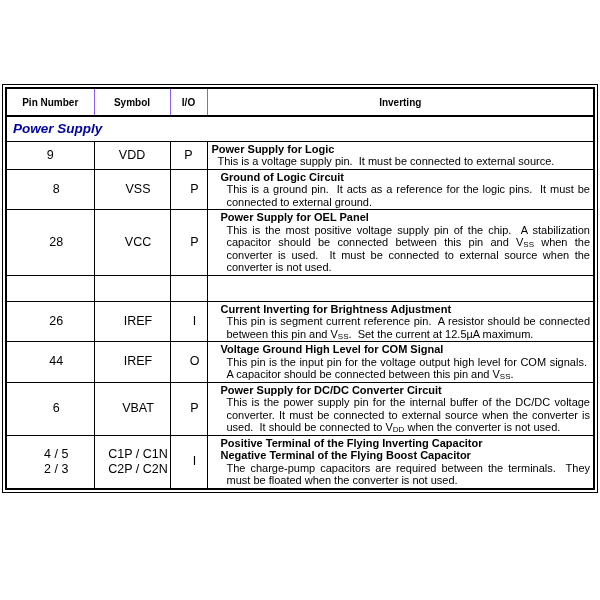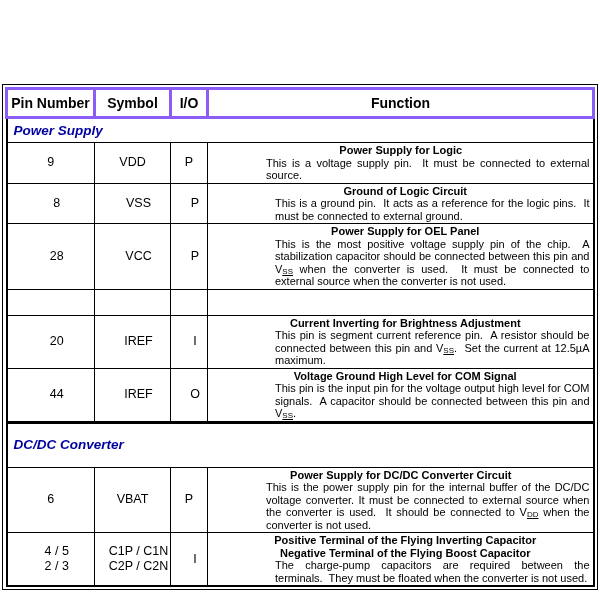--- a/index.html
+++ b/index.html
@@ -22,22 +22,22 @@
   }
   table.pin-table{
     border-collapse:collapse;
     width:100%;
     table-layout:fixed;
     border:2px solid #000;
   }
   col.c1{width:88px;}  col.c2{width:76px;}  col.c3{width:37px;}
 
   thead th{
-    border:3px solid #8b5cf6;
-    font-size:14px;font-weight:bold;
+    border:1px solid #8b5cf6;
+    font-size:10px;font-weight:bold;
     text-align:center;vertical-align:middle;
     height:26px;padding:0 2px;
     background:#fff;
   }
 
   tbody td{
     border:1px solid #000;
     vertical-align:middle;
     padding:0;
     background:#fff;
@@ -68,35 +68,34 @@
     line-height:15px;
   }
   td.c-fn{
     vertical-align:top;
     padding:1px 3px 1px 3px;
   }
   .fn-title{
     font-size:11px;font-weight:bold;
     line-height:12.5px;
     padding-left:1px;
-    text-align:center;
+    text-align:left;
   }
   .fn-desc{
     font-size:11px;
     line-height:12.5px;
     padding-left:7px;
     text-align:justify;
     text-justify:inter-word;
-    margin-left:48px;
   }
   .fn-desc sub{
     font-size:8px;
     line-height:0;
     vertical-align:baseline;
-    position:relative;top:1px;text-decoration:underline;
+    position:relative;top:1px;
   }
 
   
   tbody tr:nth-child(1){height:25px;}
   tbody tr:nth-child(2){height:26px;}
   tbody tr:nth-child(3){height:37px;}
   tbody tr:nth-child(4){height:51px;}
   tbody tr:nth-child(5){height:26px;}
   tbody tr:nth-child(6){height:24px;}
   tbody tr:nth-child(7){height:38px;}
@@ -115,21 +114,21 @@
           <col class="c1">
           <col class="c2">
           <col class="c3">
           <col class="c4">
         </colgroup>
       <thead>
         <tr>
           <th>Pin Number</th>
           <th>Symbol</th>
           <th>I/O</th>
-          <th>Function</th>
+          <th>Inverting</th>
         </tr>
       </thead>
       <tbody>
           <tr class="section-row">
             <td colspan="4">Power Supply</td>
           </tr>
           <tr class="data-row">
             <td class="c-pin">9</td>
             <td class="c-sym">VDD</td>
             <td class="c-io">P</td>
@@ -156,39 +155,36 @@
               <div class="fn-desc">This is the most positive voltage supply pin of the chip.&nbsp; A stabilization capacitor should be connected between this pin and V<sub>SS</sub> when the converter is used.&nbsp; It must be connected to external source when the converter is not used.</div>
             </td>
           </tr>
           <tr class="data-row empty-row">
             <td class="c-pin"></td>
             <td class="c-sym"></td>
             <td class="c-io"></td>
             <td class="c-fn"></td>
           </tr>
           <tr class="data-row">
-            <td class="c-pin">20</td>
+            <td class="c-pin">26</td>
             <td class="c-sym">IREF</td>
             <td class="c-io">I</td>
             <td class="c-fn">
               <div class="fn-title">Current Inverting for Brightness Adjustment</div>
               <div class="fn-desc">This pin is segment current reference pin.&nbsp; A resistor should be connected between this pin and V<sub>SS</sub>.&nbsp; Set the current at 12.5µA maximum.</div>
             </td>
           </tr>
           <tr class="data-row">
             <td class="c-pin">44</td>
             <td class="c-sym">IREF</td>
             <td class="c-io">O</td>
             <td class="c-fn">
               <div class="fn-title">Voltage Ground High Level for COM Signal</div>
               <div class="fn-desc">This pin is the input pin for the voltage output high level for COM signals.&nbsp; A capacitor should be connected between this pin and V<sub>SS</sub>.</div>
             </td>
-          </tr>
-          <tr class="section-row">
-            <td colspan="4">DC/DC Converter</td>
           </tr>
           <tr class="data-row">
             <td class="c-pin">6</td>
             <td class="c-sym">VBAT</td>
             <td class="c-io">P</td>
             <td class="c-fn">
               <div class="fn-title">Power Supply for DC/DC Converter Circuit</div>
               <div class="fn-desc">This is the power supply pin for the internal buffer of the DC/DC voltage converter. It must be connected to external source when the converter is used.&nbsp; It should be connected to V<sub>DD</sub> when the converter is not used.</div>
             </td>
           </tr>

